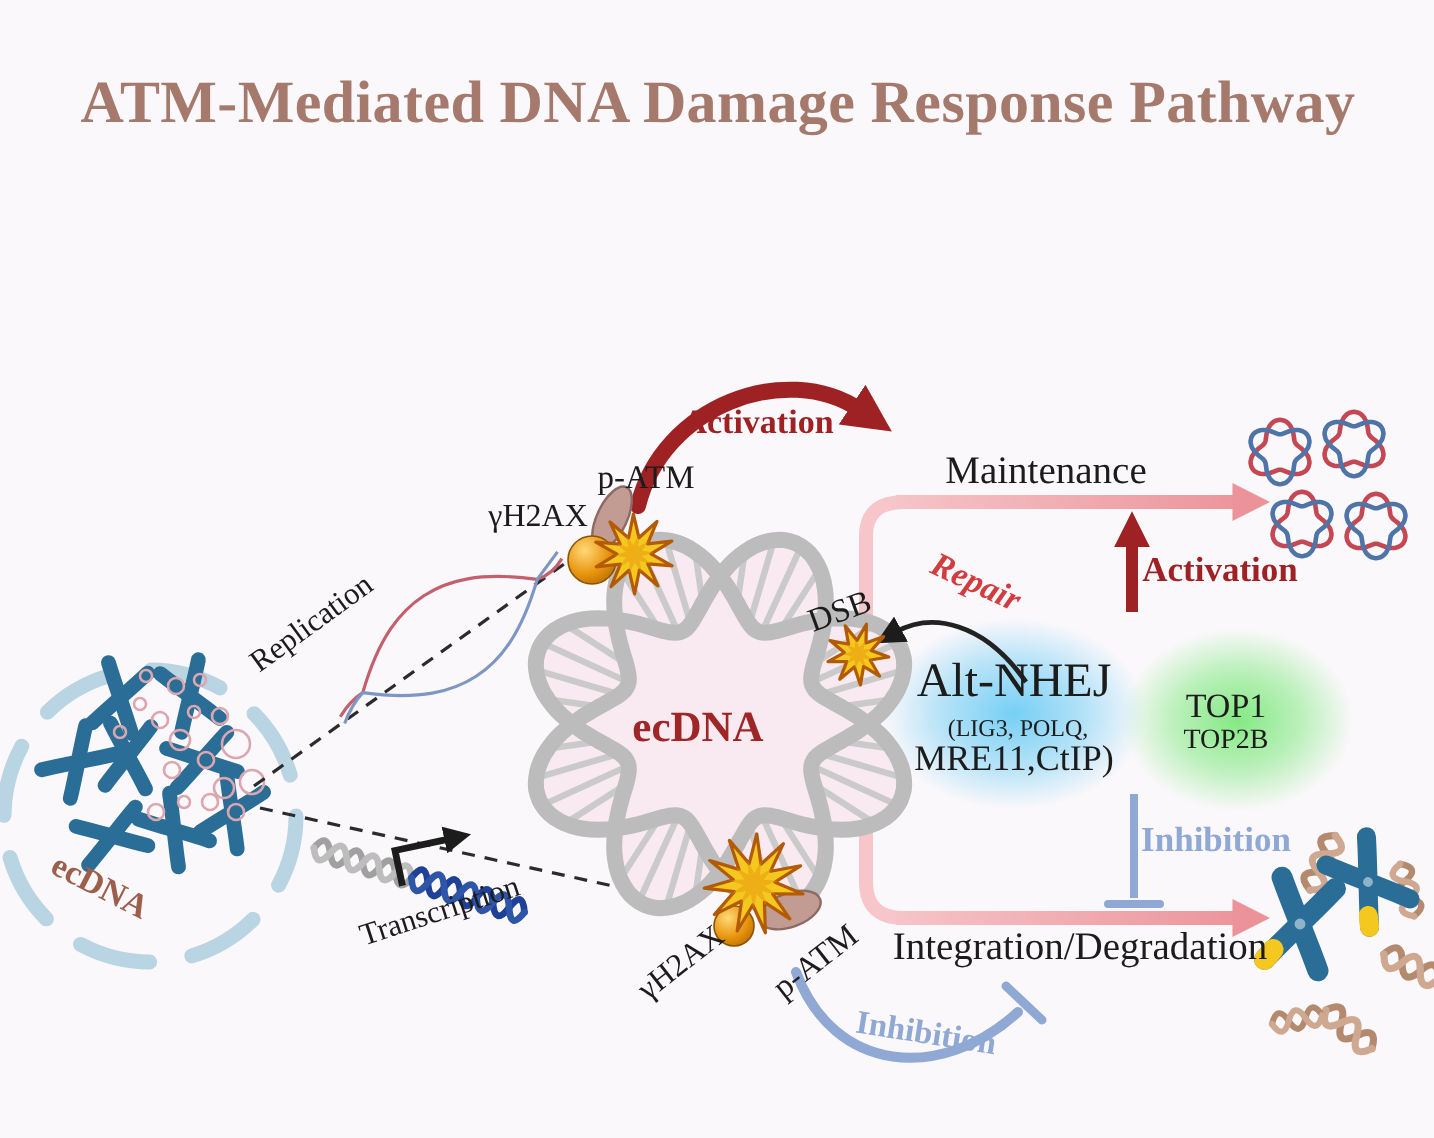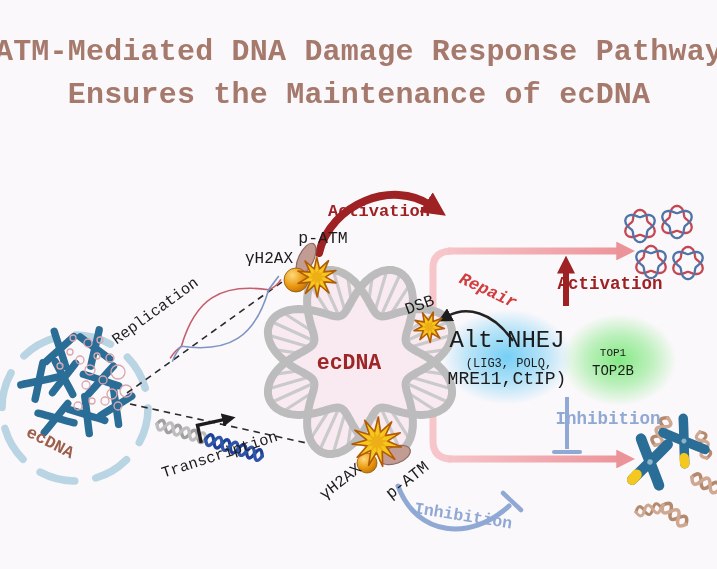--- a/index.html
+++ b/index.html
@@ -1,36 +1,36 @@
 <!DOCTYPE html>
 <html style="--bg: #fbf8fb; --title: #a57a6c; --dark_red: #9e2123; --red_label: #d13c3f; --ecdna_red: #9e2626; --cell_label_brown: #9b5f4b; --pink_arrow: #ec9399; --pink_light: #f6c6ca; --blue_inhibition: #8fa8d4; --teal: #2a6d96; --membrane: #b9d4e2; --gold: #f4c81e; --gold_stroke: #b35a06; --orange: #e8940c; --tan_blob: #c29b93; --gray_helix: #bcbcbc; --rung: #cacaca; --flower_fill: #f8eaf0; --ring_red: #c34853; --ring_blue: #4f74a8; --tan1: #b48a6e; --tan2: #cfa892; --navy: #1e4097; --navy2: #2f55a8; --gray_strand: #a0a0a0; --pink_circle: #dba6ae; --glow_blue: #6fcdf4; --glow_green: #7de87d;"><head>
 <meta charset="utf-8">
 <style>
   html,body{margin:0;padding:0;background:#fbf8fb;}
   .stage{position:relative;width:717px;height:569px;overflow:hidden;background:var(--bg,#fbf8fb);
-         font-family:Liberation Mono, monospace;}
+         font-family:Liberation Serif, serif;}
   #art{position:absolute;left:0;top:0;}
   .lbl{position:absolute;white-space:nowrap;transform:translate(-50%,-50%);color:#1c1c1c;line-height:1;}
   .title{font-size:30px;font-weight:700;color:var(--title);letter-spacing:.2px;}
   .t-repl{left:156px;top:312px;font-size:15.5px;transform:translate(-50%,-50%) rotate(-36deg);}
   .t-trans{left:220px;top:456px;font-size:15.5px;transform:translate(-50%,-50%) rotate(-18deg);}
   .t-cellecdna{left:50px;top:443px;font-size:17px;font-weight:600;color:var(--cell_label_brown);
                transform:translate(-50%,-50%) rotate(27deg);}
   .t-flower{left:349px;top:364px;font-size:21.5px;font-weight:700;color:var(--ecdna_red);}
   .t-gh2axT{left:269px;top:259px;font-size:16px;}
   .t-patmT{left:323px;top:239px;font-size:16.5px;}
   .t-dsb{left:420px;top:306px;font-size:16.5px;font-weight:500;transform:translate(-50%,-50%) rotate(-20deg);}
   .t-repair{left:488px;top:291px;font-size:17px;font-weight:600;font-style:italic;color:var(--red_label);
             transform:translate(-50%,-50%) rotate(25deg);}
   .t-actarc{left:379px;top:211px;font-size:17px;font-weight:600;color:var(--dark_red);}
   .t-maint{left:523px;top:236px;font-size:19.5px;font-weight:500;}
   .t-altnhej{left:507px;top:341px;font-size:24px;font-weight:500;}
   .t-lig{left:509px;top:364px;font-size:12px;}
   .t-mre{left:507px;top:379px;font-size:18px;}
-  .t-top1{left:613px;top:353px;font-size:11px;}
+  .t-top1{left:613px;top:353px;font-size:17px;}
   .t-top2b{left:613px;top:371px;font-size:14px;}
   .t-actup{left:610px;top:285px;font-size:17.5px;font-weight:700;color:var(--dark_red);}
   .t-inhT{left:608px;top:420px;font-size:17.5px;font-weight:700;color:var(--blue_inhibition);}
   .t-integ{left:540px;top:474px;font-size:19.5px;font-weight:500;}
   .t-inharc{left:463px;top:517px;font-size:16.5px;font-weight:700;color:var(--blue_inhibition);
             transform:translate(-50%,-50%) rotate(9deg);}
   .t-gh2axB{left:341px;top:482px;font-size:16px;transform:translate(-50%,-50%) rotate(-38deg);}
   .t-patmB{left:408px;top:481px;font-size:16.5px;transform:translate(-50%,-50%) rotate(-38deg);}
 </style>
 </head>
@@ -253,39 +253,40 @@
       </g>
       <g transform="translate(684,441) rotate(-35) scale(0.95)">
         <path d="M-13,-20 C-5,-7 5,7 13,20" fill="none" stroke="#2a6d96" stroke-width="10" stroke-linecap="round"></path>
         <path d="M13,-20 C5,-7 -5,7 -13,20" fill="none" stroke="#2a6d96" stroke-width="10" stroke-linecap="round"></path>
         <path d="M-10,14.5 C-11,16.5 -12,18.3 -13,20" fill="none" stroke="#f4c81e" stroke-width="10" stroke-linecap="round"></path>
         <circle cx="0" cy="0" r="2.6" fill="#8fb3c9"></circle>
       </g>
     </svg>
 
   <div class="lbl title" style="left:359px;top:52px;">ATM-Mediated DNA Damage Response Pathway</div>
-  <div class="lbl title" style="left:359px;top:95px;">Ensures the Maintenance of ecDNA</div>
 
   <div class="lbl t-repl">Replication</div>
   <div class="lbl t-trans">Transcription</div>
   <div class="lbl t-cellecdna">ecDNA</div>
   <div class="lbl t-flower">ecDNA</div>
 
   <div class="lbl t-gh2axT">γH2AX</div>
   <div class="lbl t-patmT">p-ATM</div>
   <div class="lbl t-dsb">DSB</div>
   <div class="lbl t-repair">Repair</div>
 
   <div class="lbl t-actarc">Activation</div>
+  <div class="lbl t-maint">Maintenance</div>
 
   <div class="lbl t-altnhej">Alt-NHEJ</div>
   <div class="lbl t-lig">(LIG3, POLQ,</div>
   <div class="lbl t-mre">MRE11,CtIP)</div>
   <div class="lbl t-top1">TOP1</div>
   <div class="lbl t-top2b">TOP2B</div>
 
   <div class="lbl t-actup">Activation</div>
   <div class="lbl t-inhT">Inhibition</div>
+  <div class="lbl t-integ">Integration/Degradation</div>
   <div class="lbl t-inharc">Inhibition</div>
 
   <div class="lbl t-gh2axB">γH2AX</div>
   <div class="lbl t-patmB">p-ATM</div>
 </div>
 
 </body></html>

